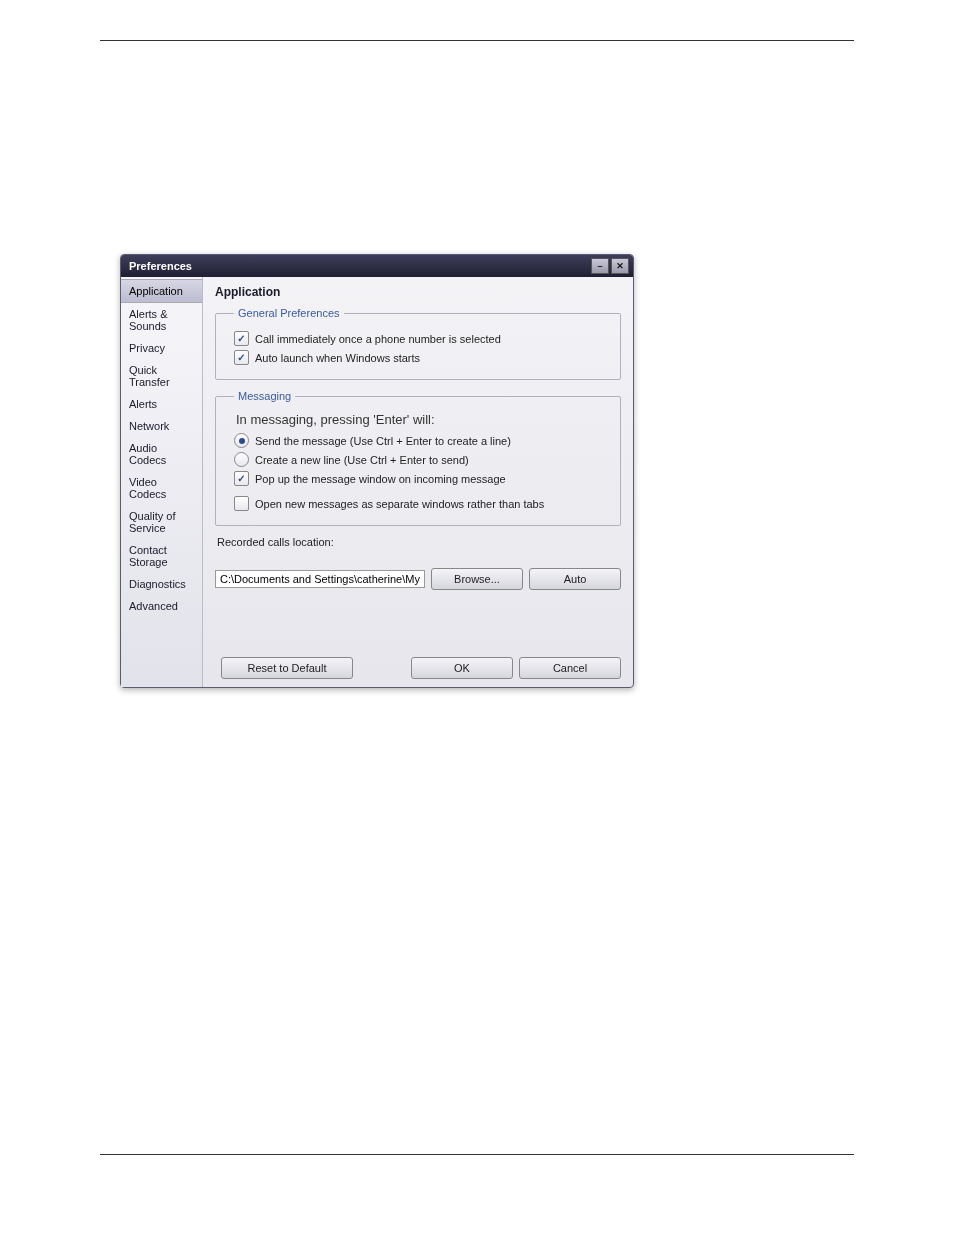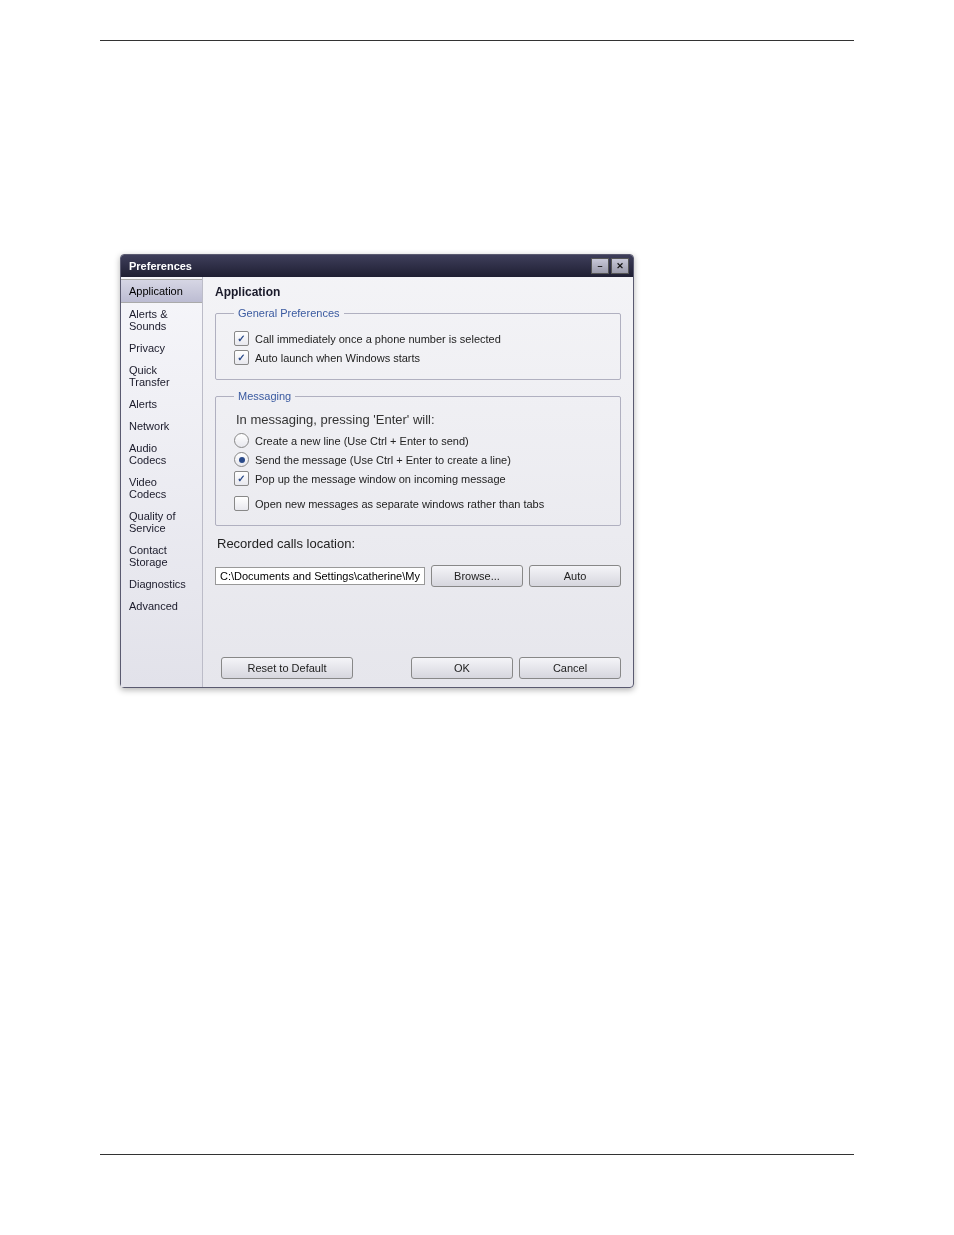--- a/index.html
+++ b/index.html
@@ -135,22 +135,22 @@
     font-size: 11px;
     padding: 0 3px;
     margin: 0 4px;
   }
   .msg-sub {
     margin: 2px 0 6px 2px;
     font-size: 13px;
     color: #333;
   }
   .loc-label {
-    font-size: 13px;
-    margin: 4px 0 14px 2px;
+    font-size: 11px;
+    margin: 4px 0 20px 2px;
     color: #222;
   }
   .loc-row { display:flex; align-items:center; gap:6px; }
   input.path {
     width: 210px; height: 18px;
     border:1px solid #999; background:#fff;
     font-size:11px; padding: 0 4px;
     box-sizing: border-box;
   }
   .btn {
@@ -213,26 +213,26 @@
         <div class="row">
           <span class="chk on"></span>
           <span>Auto launch when Windows starts</span>
         </div>
       </fieldset>
 
       <fieldset>
         <legend>Messaging</legend>
         <div class="msg-sub">In messaging, pressing 'Enter' will:</div>
         <div class="row">
+          <span class="radio on"></span>
+          <span>Send the message (Use Ctrl + Enter to create a line)</span>
+        </div>
+        <div class="row">
           <span class="radio"></span>
           <span>Create a new line (Use Ctrl + Enter to send)</span>
-        </div>
-        <div class="row">
-          <span class="radio on"></span>
-          <span>Send the message (Use Ctrl + Enter to create a line)</span>
         </div>
         <div class="row">
           <span class="chk on"></span>
           <span>Pop up the message window on incoming message</span>
         </div>
         <div class="row" style="margin-top:10px;">
           <span class="chk"></span>
           <span>Open new messages as separate windows rather than tabs</span>
         </div>
       </fieldset>

